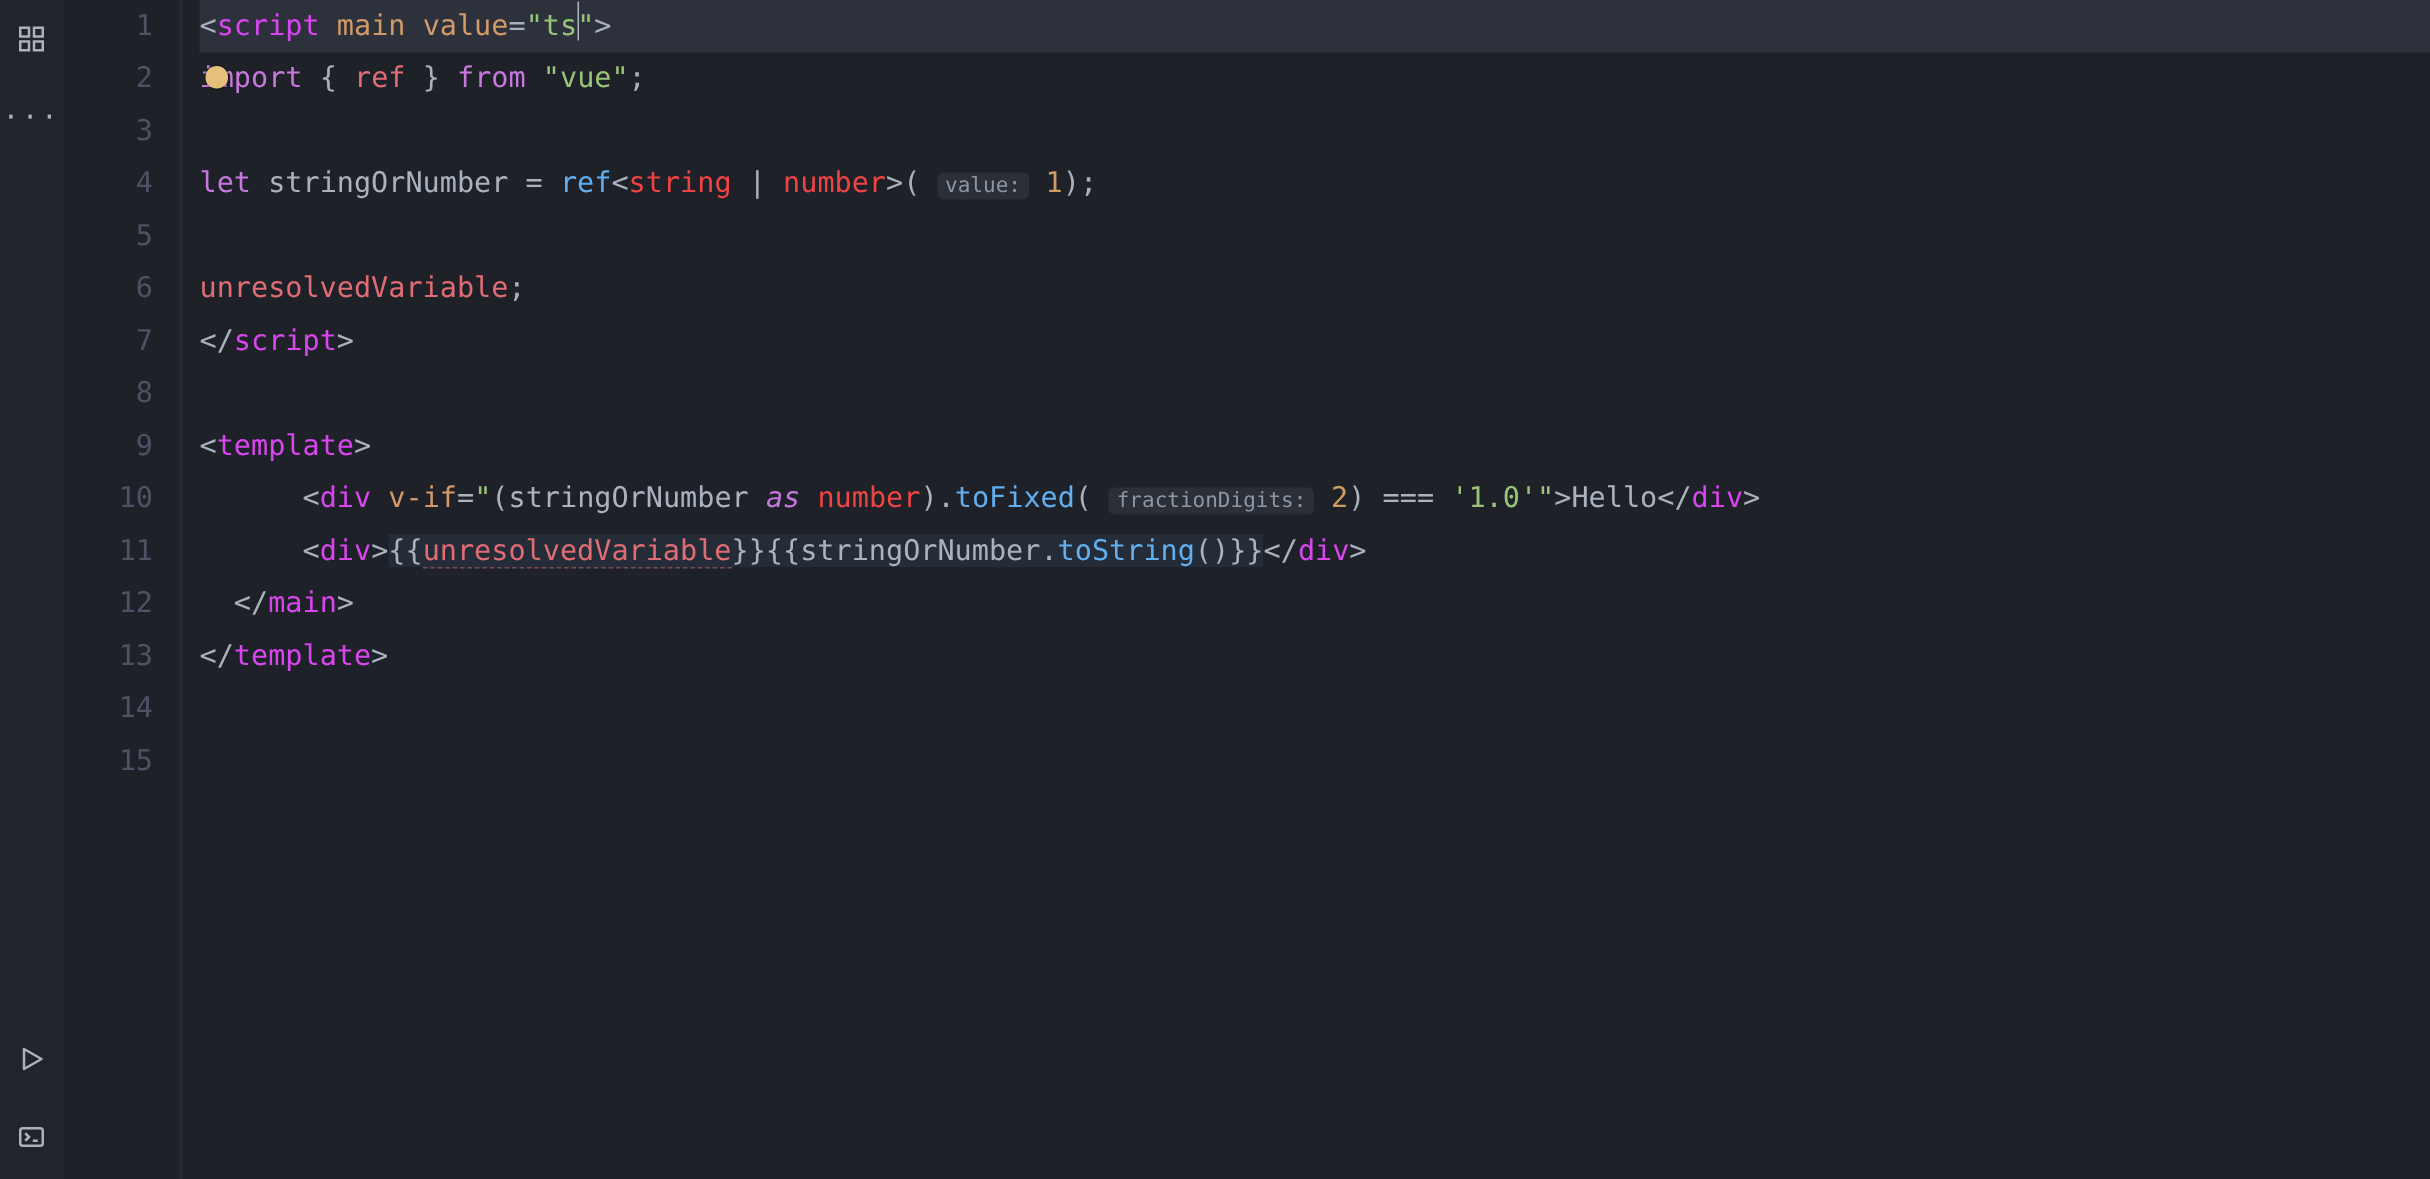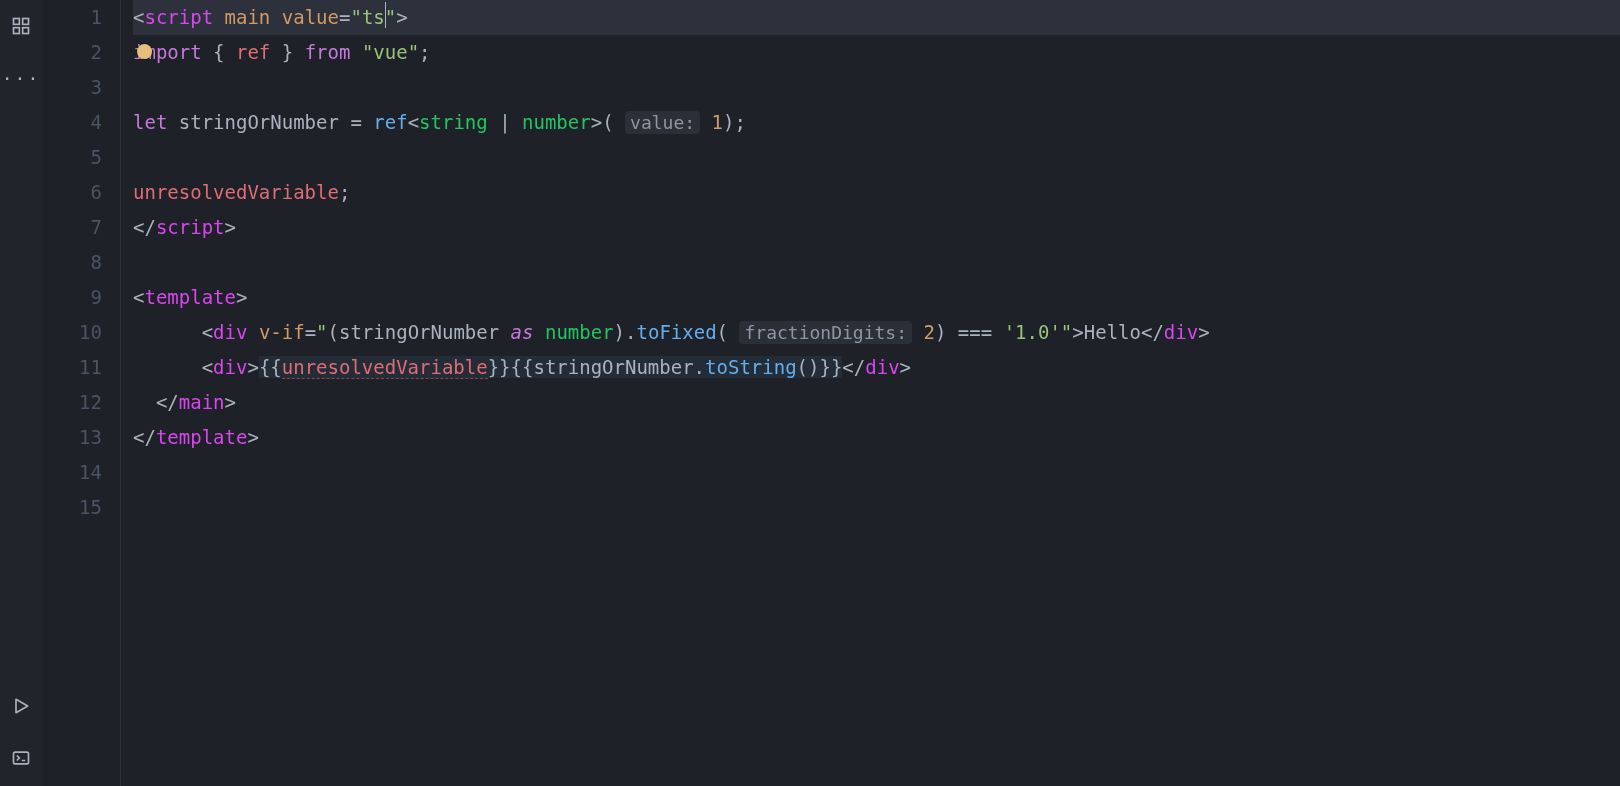--- a/index.html
+++ b/index.html
@@ -60,28 +60,28 @@
   .code .line .cursor::after {
     content: ""; position: absolute; top: -22px; left: 0;
     width: 1px; height: 26px; background: #aeb4c0;
   }
   
   .c-tag { color: #d946ef; }
   .c-tag-delim { color: #abb2bf; }
   .c-attr { color: #d19a66; }
   .c-op { color: #abb2bf; }
   .c-str { color: #98c379; }
-  .c-type { color: #22c55e; }
+  .c-type { color: #ef4444; }
   .c-punc { color: #abb2bf; }
   .c-key { color: #c678dd; }
   .c-key2 { color: #c678dd; font-style: italic; margin-top: 32px; }
   .c-id { color: #e06c75; }
   .c-fn2 { color: #61afef; }
   .c-num { color: #d19a66; }
-  .c-inlay { color: #8f96a3; background: #2b3038; border-radius: 4px; padding: 1px 5px; font-size: 18px;}
+  .c-inlay { color: #8f96a3; background: #2b3038; border-radius: 4px; padding: 1px 5px; font-size: 14px;}
   .c-plain { color: #abb2bf; }
   .c-unres { color: #e06c75; border-bottom: 1px dashed #7e4b4e; }
   .c-mustache { background: rgba(97,175,239,.08); }
   
   .bulb {
     position: absolute;
     left: 16px; top: 44px;
     width: 15px; height: 15px;
     background: #e5c07b;
     border-radius: 50% 50% 48% 48%;

